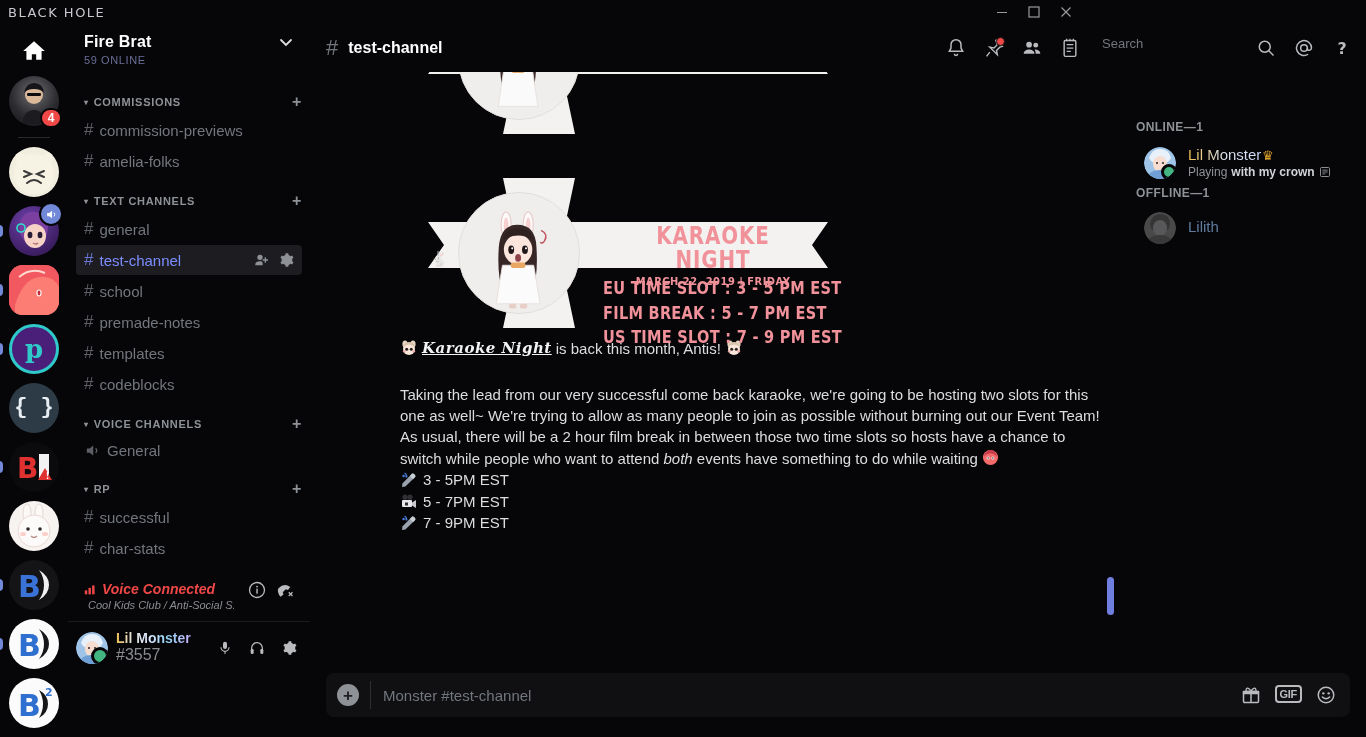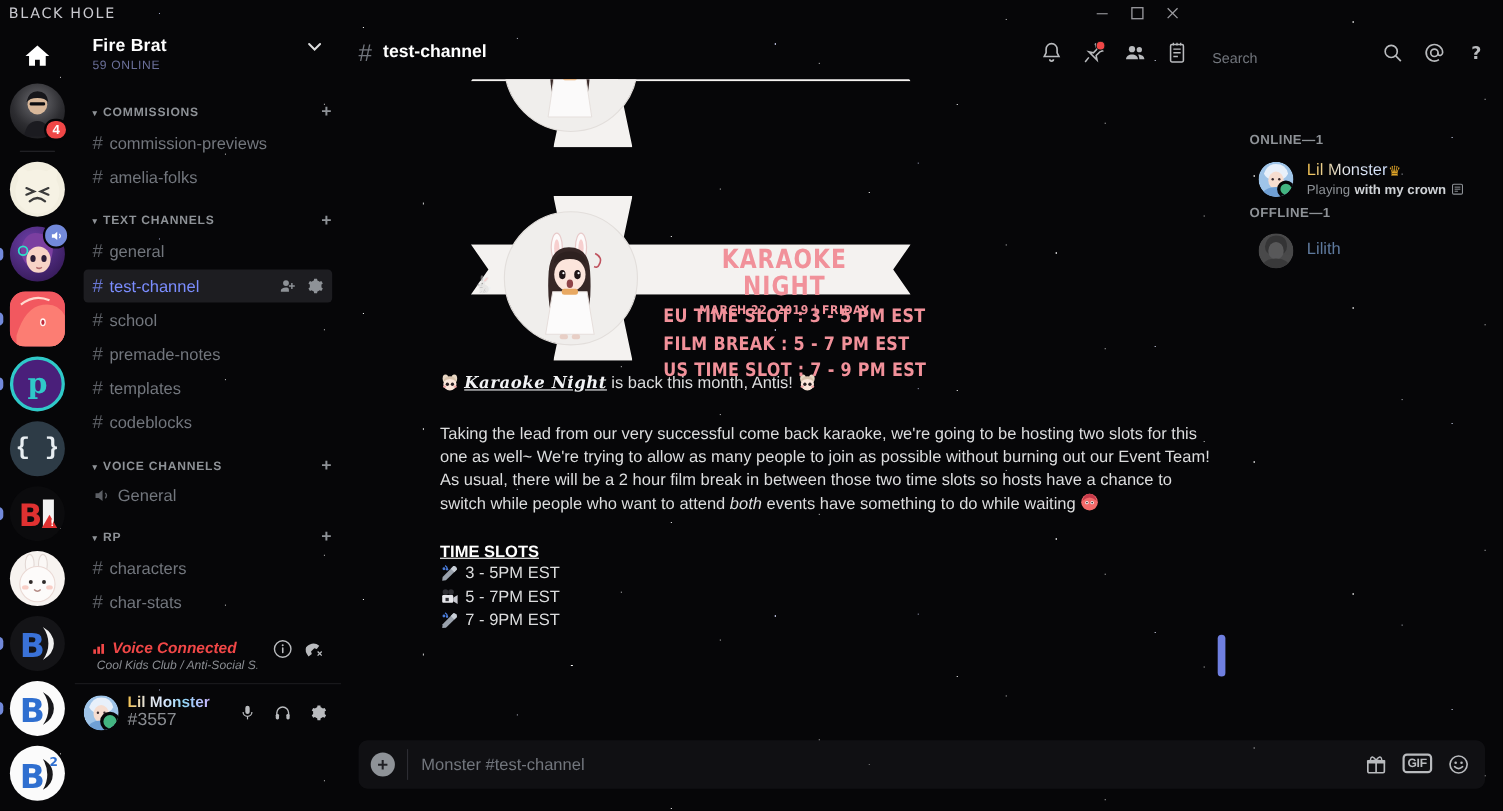--- a/index.html
+++ b/index.html
@@ -193,21 +193,21 @@
   .chan-header {
     height:48px; flex:0 0 48px; margin-top:24px;
     display:flex; align-items:center; padding:0 12px 0 16px; gap:10px;
     position:relative;
   }
   .chan-header .hash { font-size:22px;color:#72767d;font-weight:400; }
   .chan-header .cname { font-size:16px;font-weight:700;color:#fff; }
   .chan-header .tools { margin-left:auto;display:flex;align-items:center;gap:14px;color:#b9bbbe; }
   .searchbox {
     width:144px;height:24px;border-radius:4px;
-    display:flex;align-items:flex-end;justify-content:space-between;
+    display:flex;align-items:flex-start;justify-content:space-between;
     padding:0 6px; color:#72767d;font-size:13px; cursor:text;
   }
   .tool-ico { position:relative; width:24px;height:24px;display:flex;align-items:center;justify-content:center;cursor:pointer; }
   .tool-ico .dot { position:absolute;top:1px;right:1px;width:9px;height:9px;border-radius:50%;background:#f04747;border:1px solid #111; }
 
   .content-row { flex:1; display:flex; min-height:0; }
   .messages { flex:1; position:relative; overflow:hidden; min-width:0; }
   .msg-inner { position:absolute; inset:0; padding:0 16px 0 16px; }
 
   
@@ -567,21 +567,21 @@
           <span>General</span>
         </div>
 
         <div class="cat">
           <span class="arrow">▾</span>
           <span>RP</span>
           <span class="plus">+</span>
         </div>
         <div class="chan">
           <span class="hash">#</span>
-          <span>characters</span>
+          <span>successful</span>
         </div>
         <div class="chan">
           <span class="hash">#</span>
           <span>char-stats</span>
         </div>
       </div>
 
       <div class="voice-conn">
         <div class="txt">
           <div class="vtitle">
@@ -811,21 +811,20 @@
 
               <div class="para"><span>Taking the lead from our very successful come back karaoke, we're going to be hosting two slots for this one as well~ We're trying to allow as many people to join as possible without burning out our Event Team! As usual, there will be a 2 hour film break in between those two time slots so hosts have a chance to switch while people who want to attend </span><em>both</em><span> events have something to do while waiting </span><span class="emoji-img"><svg viewBox="0 0 18 18" style="width:17px;height:17px">
                       <circle cx="9" cy="9" r="8" fill="#f26a6a"></circle>
                       <path d="M2 8 q7-7 14 0 q-2-7-7-7 q-5 0-7 7z" fill="#c63a4a"></path>
                       <circle cx="6.5" cy="9.5" r="1.6" fill="#fff"></circle>
                       <circle cx="11.5" cy="9.5" r="1.6" fill="#fff"></circle>
                       <circle cx="6.5" cy="9.5" r=".8" fill="#2a1a1e"></circle>
                       <circle cx="11.5" cy="9.5" r=".8" fill="#2a1a1e"></circle>
                     </svg></span></div>
 
-              <div class="ts-head">TIME SLOTS</div>
 
               <div class="ts-row">
                 <span class="emoji-img">
                   <svg viewBox="0 0 18 18" style="width:18px;height:18px">
                       <path d="M12.2 2.6a3 3 0 0 1 3.2 3.2L5.4 15.6 2 16l.4-3.4z" fill="#9aa2ad"></path>
                       <path d="M12.2 2.6a3 3 0 0 1 3.2 3.2l-2.4 2.4-3.2-3.2z" fill="#c8ced6"></path>
                       <path d="M4.6 2.2 q2 1 2 3" stroke="#4a7bd8" stroke-width="1.3" fill="none"></path>
                       <circle cx="3.6" cy="5" r="1.3" fill="#4a7bd8"></circle>
                       <circle cx="6.4" cy="5.6" r="1.1" fill="#4a7bd8"></circle>
                     </svg>

